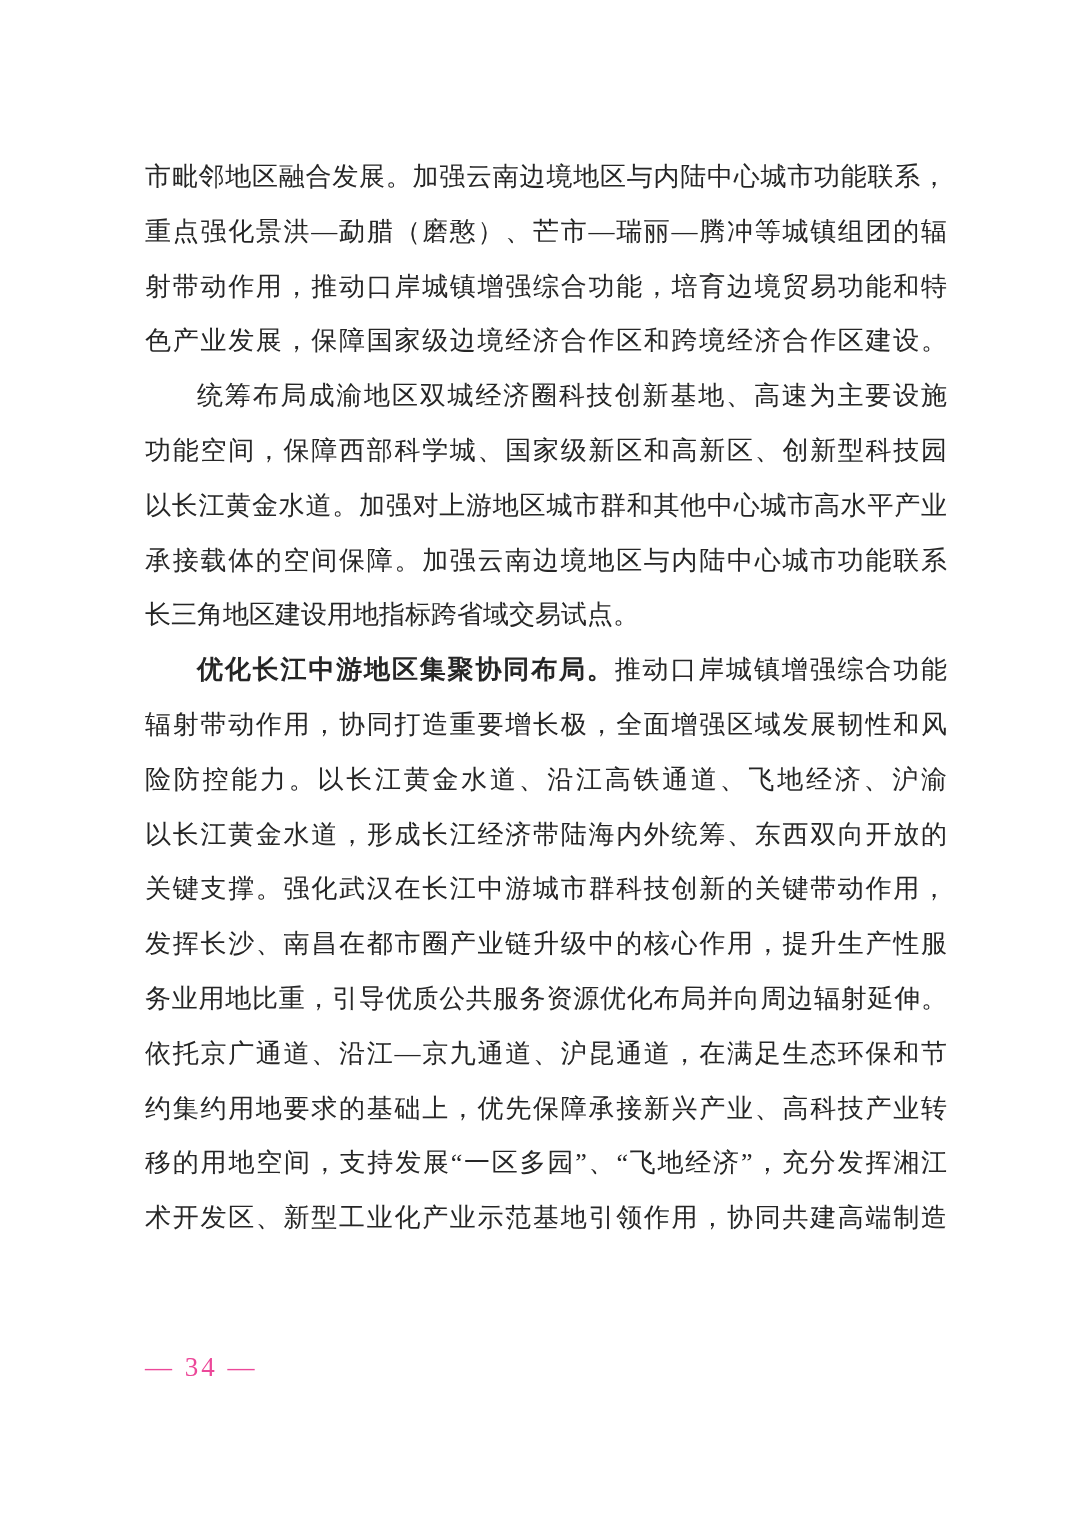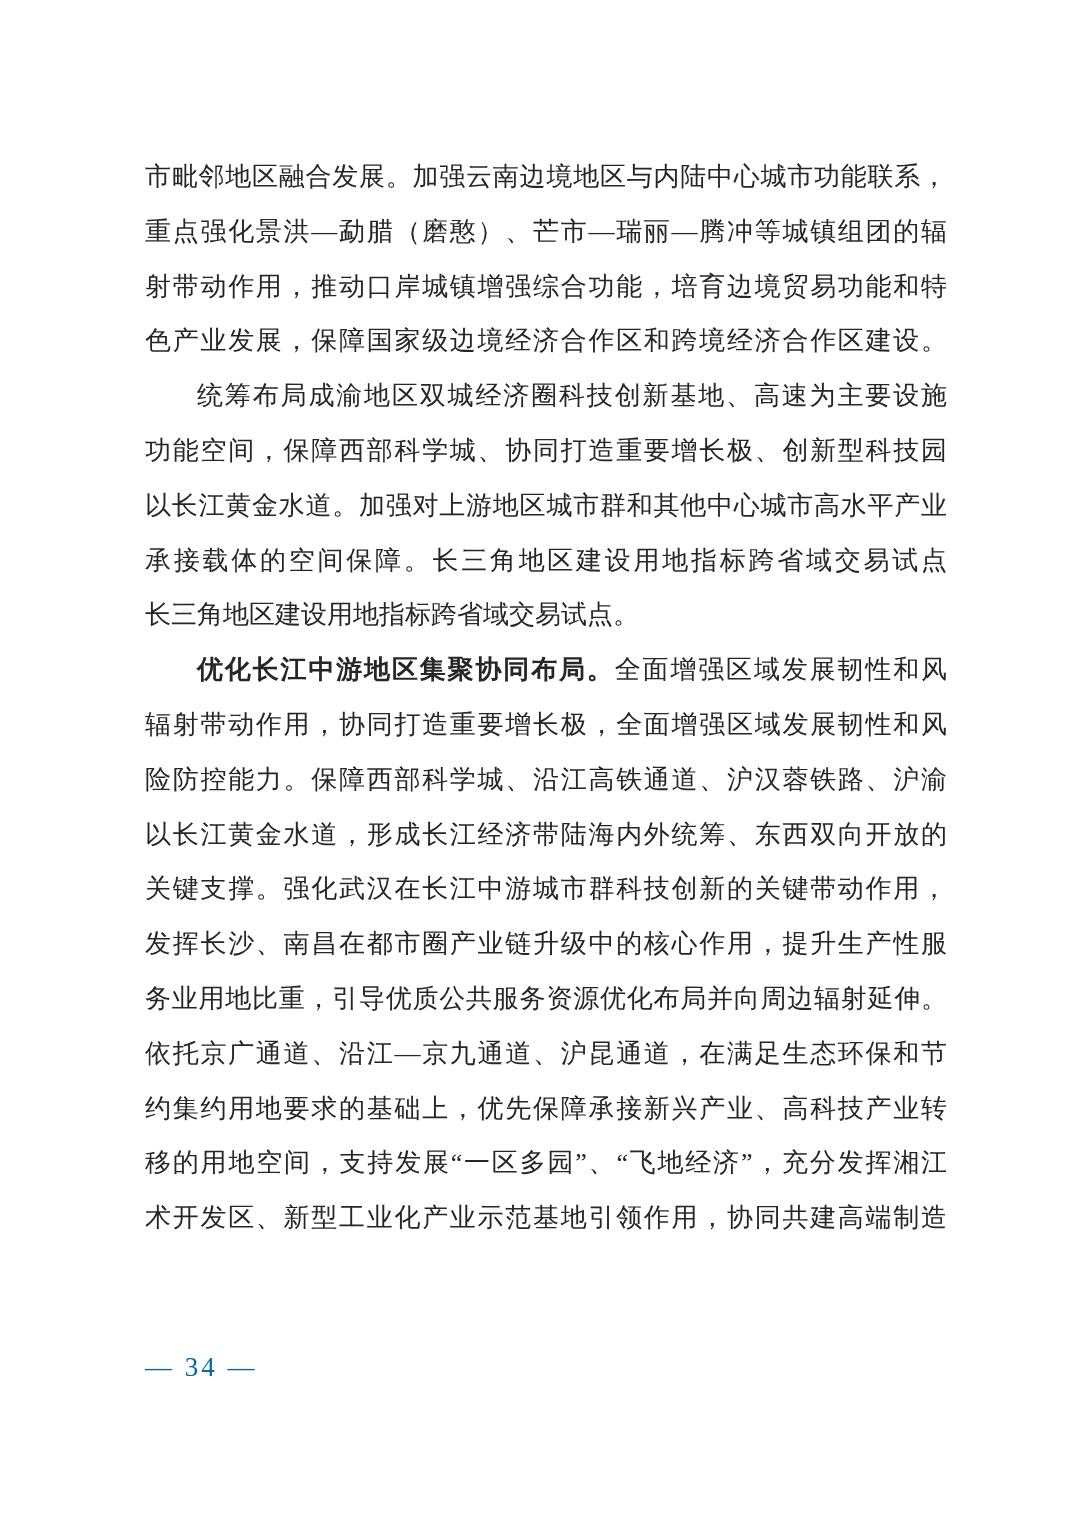--- a/index.html
+++ b/index.html
@@ -39,46 +39,46 @@
     padding-left: 52px;
   }
   .line span.bold {
     font-weight: bold;
   }
   .footer {
     position: absolute;
     left: 145px;
     top: 1352px;
     font-size: 27px;
-    color: #0369a1;
+    color: #ec4899;
     letter-spacing: 3px;
   }
 </style>
 </head>
 <body>
 
 <div class="page">
   <div class="body-text" id="doc-body">
       <div class="para">
         <div class="line fill"><span>市毗邻地区融合发展。加强云南边境地区与内陆中心城市功能联系，</span></div>
         <div class="line fill"><span>重点强化景洪—勐腊（磨憨）、芒市—瑞丽—腾冲等城镇组团的辐</span></div>
         <div class="line fill"><span>射带动作用，推动口岸城镇增强综合功能，培育边境贸易功能和特</span></div>
         <div class="line fill"><span>色产业发展，保障国家级边境经济合作区和跨境经济合作区建设。</span></div>
       </div>
       <div class="para">
         <div class="line fill indent"><span>统筹布局成渝地区双城经济圈科技创新基地、高速为主要设施</span></div>
-        <div class="line fill"><span>功能空间，保障西部科学城、协同打造重要增长极、创新型科技园</span></div>
+        <div class="line fill"><span>功能空间，保障西部科学城、国家级新区和高新区、创新型科技园</span></div>
         <div class="line fill"><span>以长江黄金水道。加强对上游地区城市群和其他中心城市高水平产业</span></div>
-        <div class="line fill"><span>承接载体的空间保障。长三角地区建设用地指标跨省域交易试点</span></div>
+        <div class="line fill"><span>承接载体的空间保障。加强云南边境地区与内陆中心城市功能联系</span></div>
         <div class="line"><span>长三角地区建设用地指标跨省域交易试点。</span></div>
       </div>
       <div class="para">
-        <div class="line fill indent"><span class="bold">优化长江中游地区集聚协同布局。</span><span>全面增强区域发展韧性和风</span></div>
+        <div class="line fill indent"><span class="bold">优化长江中游地区集聚协同布局。</span><span>推动口岸城镇增强综合功能</span></div>
         <div class="line fill"><span>辐射带动作用，协同打造重要增长极，全面增强区域发展韧性和风</span></div>
-        <div class="line fill"><span>险防控能力。保障西部科学城、沿江高铁通道、沪汉蓉铁路、沪渝</span></div>
+        <div class="line fill"><span>险防控能力。以长江黄金水道、沿江高铁通道、飞地经济、沪渝</span></div>
         <div class="line fill"><span>以长江黄金水道，形成长江经济带陆海内外统筹、东西双向开放的</span></div>
         <div class="line fill"><span>关键支撑。强化武汉在长江中游城市群科技创新的关键带动作用，</span></div>
         <div class="line fill"><span>发挥长沙、南昌在都市圈产业链升级中的核心作用，提升生产性服</span></div>
         <div class="line fill"><span>务业用地比重，引导优质公共服务资源优化布局并向周边辐射延伸。</span></div>
         <div class="line fill"><span>依托京广通道、沿江—京九通道、沪昆通道，在满足生态环保和节</span></div>
         <div class="line fill"><span>约集约用地要求的基础上，优先保障承接新兴产业、高科技产业转</span></div>
         <div class="line fill"><span>移的用地空间，支持发展“一区多园”、“飞地经济”，充分发挥湘江</span></div>
         <div class="line fill"><span>术开发区、新型工业化产业示范基地引领作用，协同共建高端制造</span></div>
       </div>
     </div>

